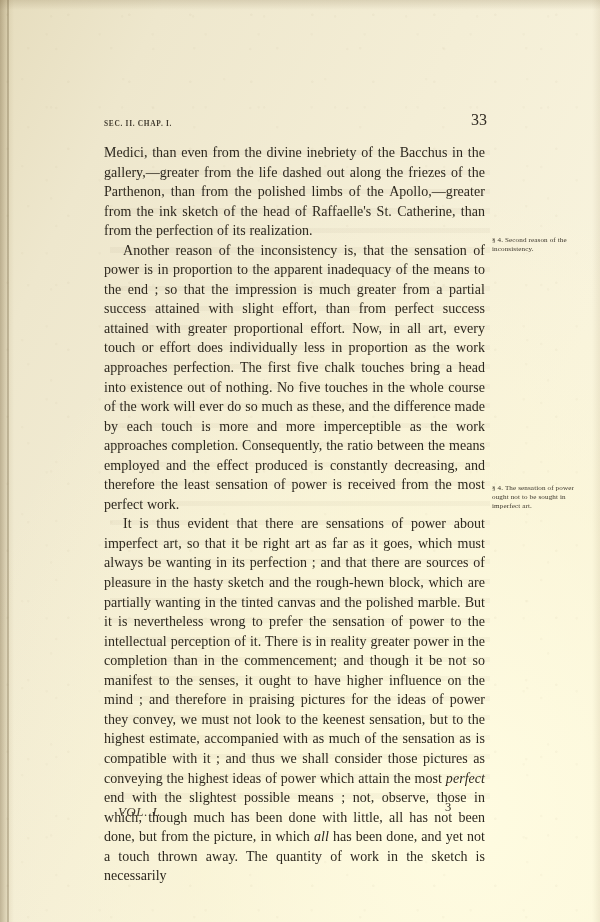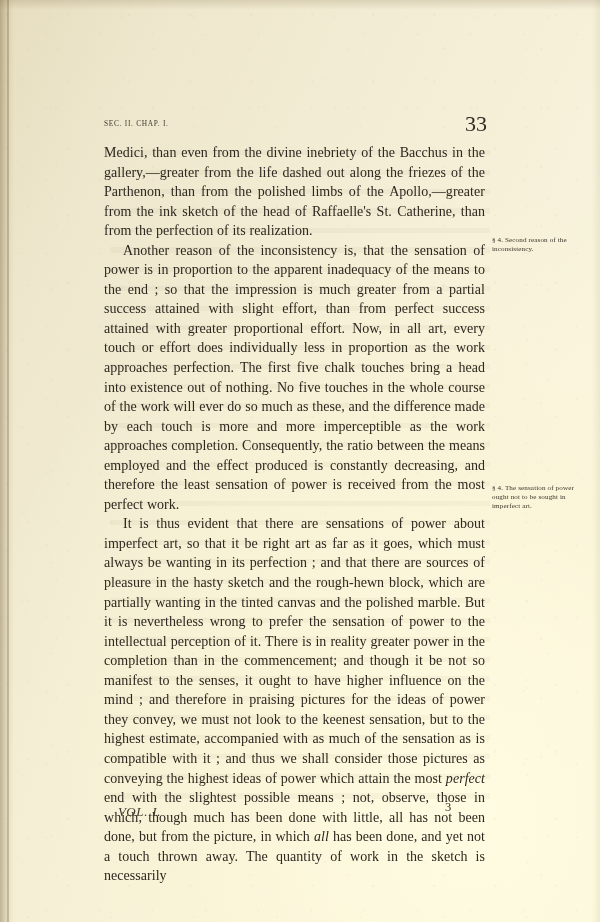--- a/index.html
+++ b/index.html
@@ -74,33 +74,34 @@
     font-size: 7.6px;
     letter-spacing: 0.7px;
     color: #403a2e;
   }
   .runhead .rh-sec {
     position: absolute;
     left: 0; top: 3px;
     font-variant: small-caps;
     text-transform: uppercase;
     font-size: 7.4px;
+    font-weight: bold;
   }
   .runhead .rh-title {
     position: absolute;
     left: 0; right: 0; top: 0;
     text-align: center;
     font-size: 11.4px;
     letter-spacing: 1.6px;
     color: #332e25;
   }
   .runhead .rh-page {
     position: absolute;
     right: -2px; top: -5px;
-    font-size: 22px;
+    font-size: 16px;
     letter-spacing: 0;
     color: #312c23;
   }
 
   
   .body {
     position: absolute;
     left: 104px;
     top: 143px;
     width: 381px;

